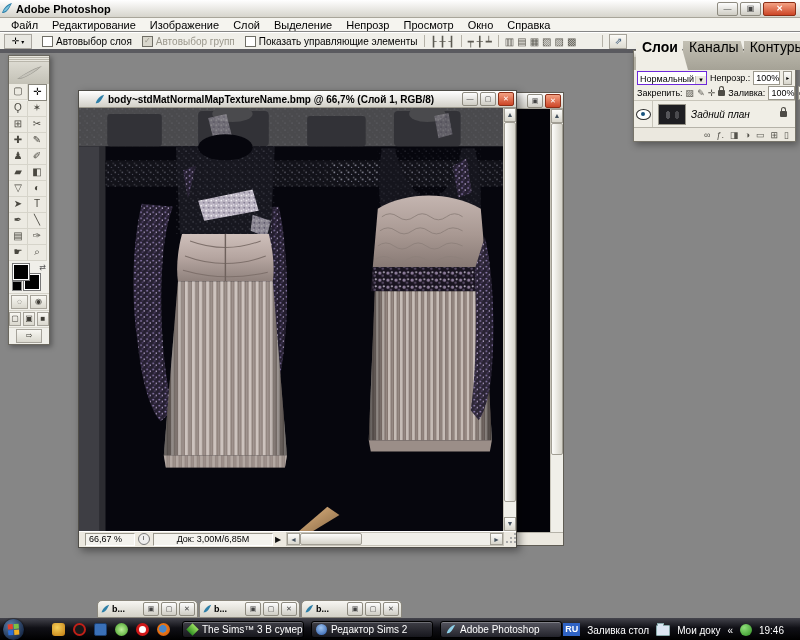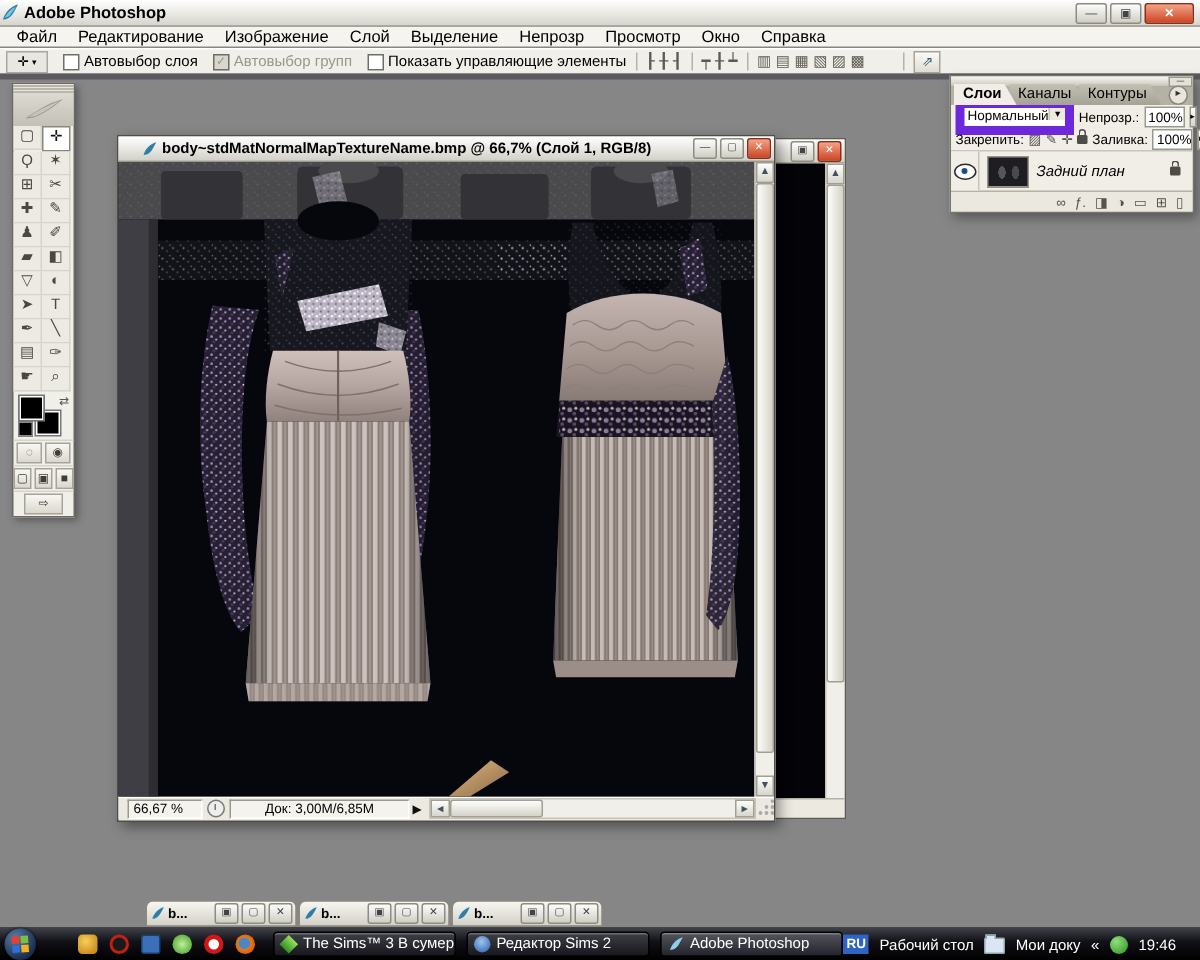--- a/index.html
+++ b/index.html
@@ -85,27 +85,27 @@
         radial-gradient(circle at 7px 9px,#aaa 1px,transparent 1.5px),
         radial-gradient(circle at 7px 5px,#aaa 1px,transparent 1.5px),
         radial-gradient(circle at 11px 9px,#aaa 1px,transparent 1.5px),
         radial-gradient(circle at 11px 5px,#aaa 1px,transparent 1.5px),
         radial-gradient(circle at 11px 1px,#aaa 1px,transparent 1.5px)}
   
   .layers{left:633px;top:50px;width:161px;background:#ebe8df;border:1px solid #77746a;box-shadow:2px 3px 7px rgba(0,0,0,.35);font-size:9px}
   .lp-grip{height:6px;background:linear-gradient(#f6f5f1,#cdcabf);display:flex;justify-content:flex-end}
   .lp-gripbtn{width:14px;height:5px;border:1px solid #9a978c;background:#e4e2d8;font-size:5px;line-height:4px;text-align:center}
   .lp-tabs{height:13px;display:flex;align-items:flex-end;background:#b4b1a5;padding-left:2px}
-  .lp-tab{height:13px;padding:0 10px 1px 6px;background:linear-gradient(#c3c0b4,#a5a296);font-size:10px;line-height:13px;
+  .lp-tab{height:13px;padding:0 10px 16px 6px;background:linear-gradient(#c3c0b4,#a5a296);font-size:14px;line-height:13px;
           clip-path:polygon(0 0,calc(100% - 8px) 0,100% 100%,0 100%);margin-right:-5px}
   .lp-tab.active{background:#f0eee6;font-weight:bold;z-index:2;position:relative}
   .lp-menu{margin-left:auto;margin-right:3px;width:11px;height:11px;border:1px solid #8a877c;border-radius:50%;
            background:#e8e6dc;font-size:7px;line-height:10px;text-align:center;color:#333}
   .lp-row{display:flex;align-items:center;height:15px;padding:0 3px;gap:3px;background:#f0eee6}
-  .lp-select{width:82px;height:12px;border:6px solid #6d28d9;background:#fff;display:flex;align-items:flex-start;font-size:9px}
+  .lp-select{width:82px;height:12px;border:1px solid #6d28d9;background:#fff;display:flex;align-items:flex-end;font-size:9px}
   .lp-select .dd{margin-left:auto;width:10px;background:#ece9e0;text-align:center;font-size:7px;border-left:1px solid #c6c3b8}
   .lp-val{width:26px;height:12px;border:1px solid #9a978c;background:#fff;font-size:9px;line-height:12px;padding-left:2px}
   .spin{width:8px;height:12px;border:1px solid #9a978c;background:linear-gradient(#fdfdfb,#d8d6cc);font-size:6px;
         line-height:12px;text-align:center}
   .lock-icons{display:flex;gap:3px;align-items:center;color:#55534c;font-size:9px}
   .layer-row{display:flex;align-items:center;height:26px;border-top:1px solid #c8c5ba;background:#f0eee6}
   .layer-row.selected{background:#316ac5;color:#fff;font-weight:bold}
   .eye-cell{width:18px;height:100%;border-right:1px solid #c8c5ba;display:flex;align-items:center;justify-content:center;background:#f0eee6}
   .eye{width:13px;height:9px;border:1px solid #2b2b2b;border-radius:50%;background:#fff;position:relative}
   .eye::after{content:"";position:absolute;left:4px;top:2px;width:4px;height:4px;border-radius:50%;background:#16527e}
@@ -554,20 +554,20 @@
     </div>
     <div class="taskbtn active">
       <svg class="ticon" viewBox="0 0 13 13">
           <path d="M2,11 C3.5,6 7.5,2 12,1 C10,4.5 9,7.5 6.5,9.5 C5,10.7 3.5,11 2,11 Z" fill="#8fd0e8"></path>
         </svg>
       <span>Adobe Photoshop</span>
     </div>
   </div>
   <div class="tray">
     <span class="ru">RU</span>
-    <span>Рабочий стол</span>
+    <span>Заливка стол</span>
     <span class="folder16"></span>
     <span>Мои доку</span>
     <span>«</span>
     <span class="greenball"></span>
     <span>19:46</span>
   </div>
 </div>
 
 </body></html>

